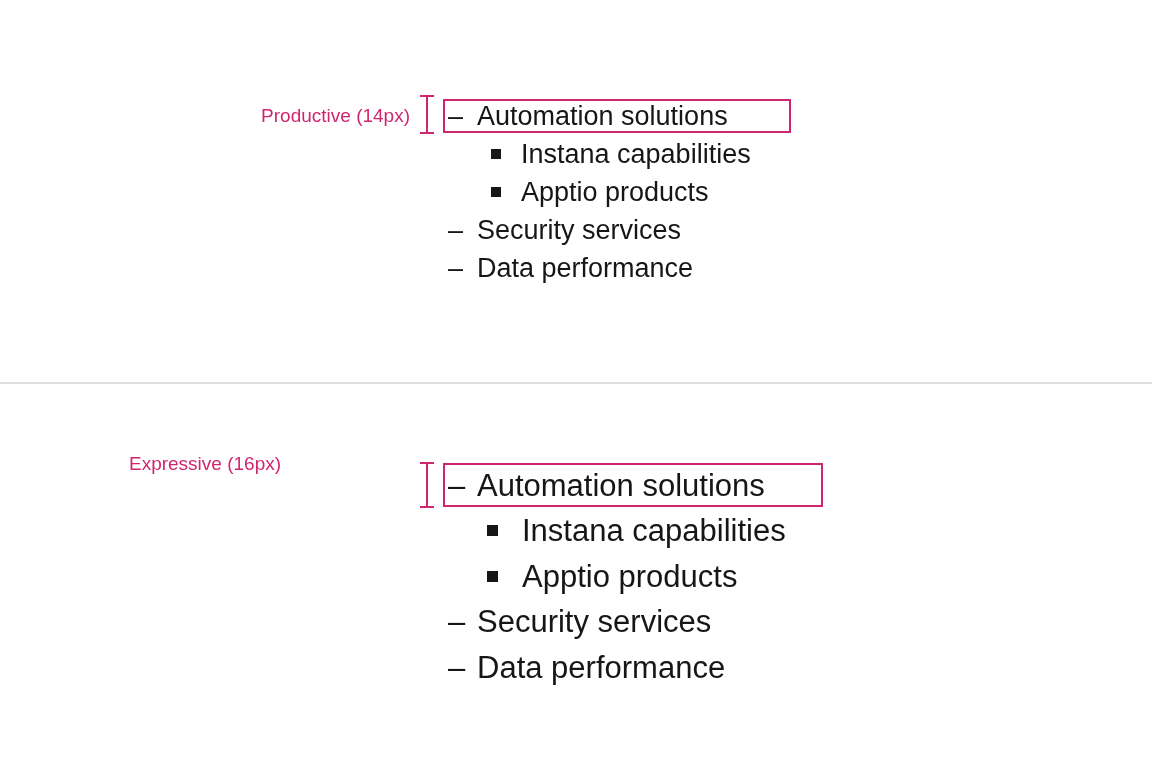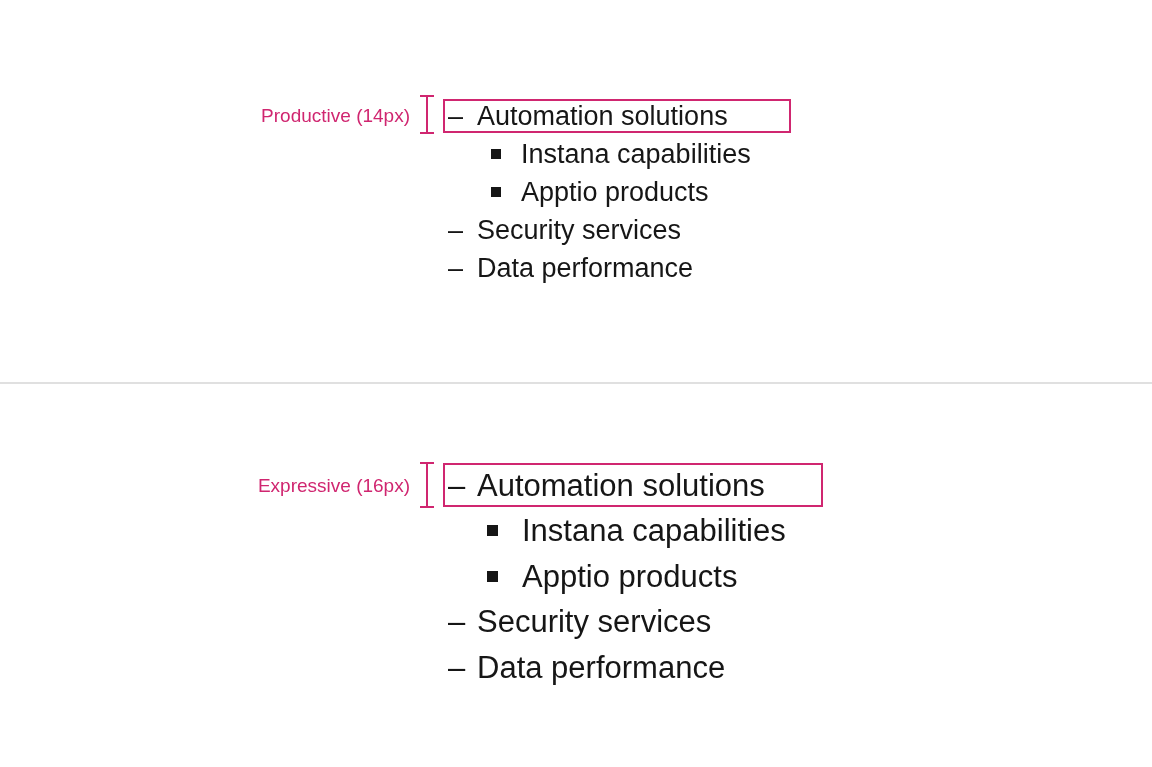--- a/index.html
+++ b/index.html
@@ -30,21 +30,21 @@
     position: absolute;
     left: 0;
     width: 410px;
     text-align: right;
     font-size: 19px;
     line-height: 24px;
     color: #d02670;
     white-space: nowrap;
   }
   #label-productive { top: 104px; }
-  #label-expressive { top: 474px; }
+  #label-expressive { top: 452px; text-align: center; }
 
   
   .ibeam {
     position: absolute;
     left: 420px;
     width: 14px;
     box-sizing: border-box;
     border-top: 2px solid #d02670;
     border-bottom: 2px solid #d02670;
     background: linear-gradient(#d02670, #d02670) 50% 0 / 2px 100% no-repeat;

